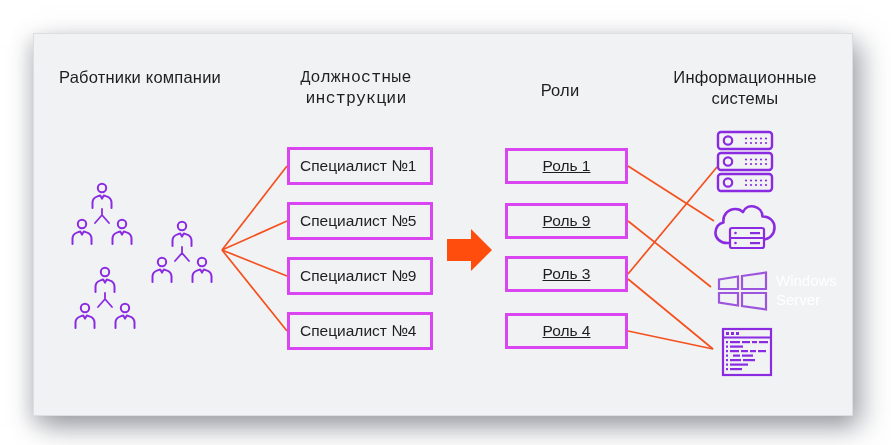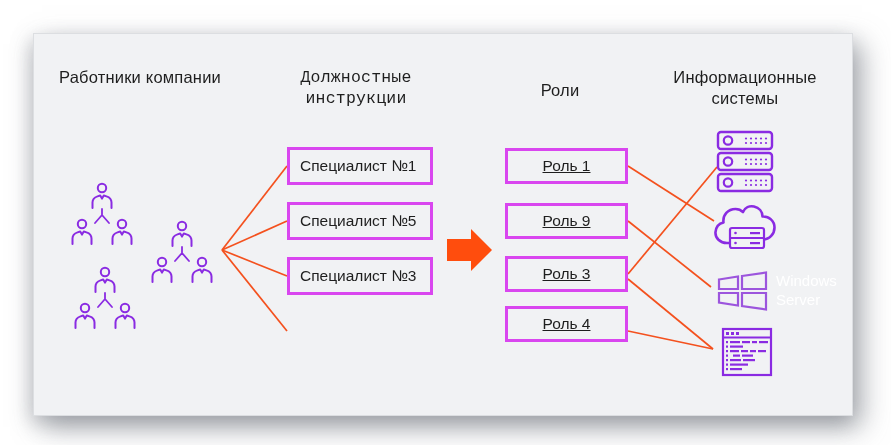--- a/index.html
+++ b/index.html
@@ -13,21 +13,21 @@
     text-align:center;letter-spacing:.2px;}
   .hdr-employees{left:55px;top:67px;width:170px;}
   .hdr-jobs{left:271px;top:67px;width:170px;font-family:Liberation Mono, monospace;}
   .hdr-roles{left:510px;top:80px;width:100px;}
   .hdr-systems{left:650px;top:67px;width:190px;}
   .obox{position:absolute;z-index:2;box-sizing:border-box;border:3px solid #d946ef;
     background:#F1F2F4;color:#1E1E1E;font-size:15.5px;display:flex;align-items:center;}
   .spec{left:287px;width:146px;height:38px;padding-left:10px;justify-content:flex-start;}
   .role{left:505px;width:123px;height:36px;justify-content:center;text-decoration:underline;}
   .spec1{top:147px}.spec2{top:202px}.spec3{top:257px}.spec4{top:312px}
-  .role1{top:148px}.role2{top:203px}.role3{top:256px}.role4{top:306px}
+  .role1{top:148px}.role2{top:203px}.role3{top:256px}.role4{top:313px}
   .win-label{position:absolute;z-index:2;left:776px;top:271px;width:90px;color:#ffffff;
     font-size:15px;line-height:19px;}
 </style>
 </head>
 <body>
 
 <div class="stage">
   <div class="card"></div>
 
   <svg class="overlay" width="891" height="445" viewBox="0 0 891 445">
@@ -139,21 +139,22 @@
     </g>
   </svg>
 
   <div class="hdr hdr-employees">Работники компании</div>
   <div class="hdr hdr-jobs">Должностные инструкции</div>
   <div class="hdr hdr-roles">Роли</div>
   <div class="hdr hdr-systems">Информационные системы</div>
 
   <div class="obox spec spec1">Специалист №1</div>
   <div class="obox spec spec2">Специалист №5</div>
-  <div class="obox spec spec3">Специалист №3</div>
+  <div class="obox spec spec3">Специалист №9</div>
+  <div class="obox spec spec4">Специалист №4</div>
 
   <div class="obox role role1">Роль 1</div>
   <div class="obox role role2">Роль 9</div>
   <div class="obox role role3">Роль 3</div>
   <div class="obox role role4">Роль 4</div>
 
   <div class="win-label">Windows Server</div>
 </div>
 
 </body></html>

